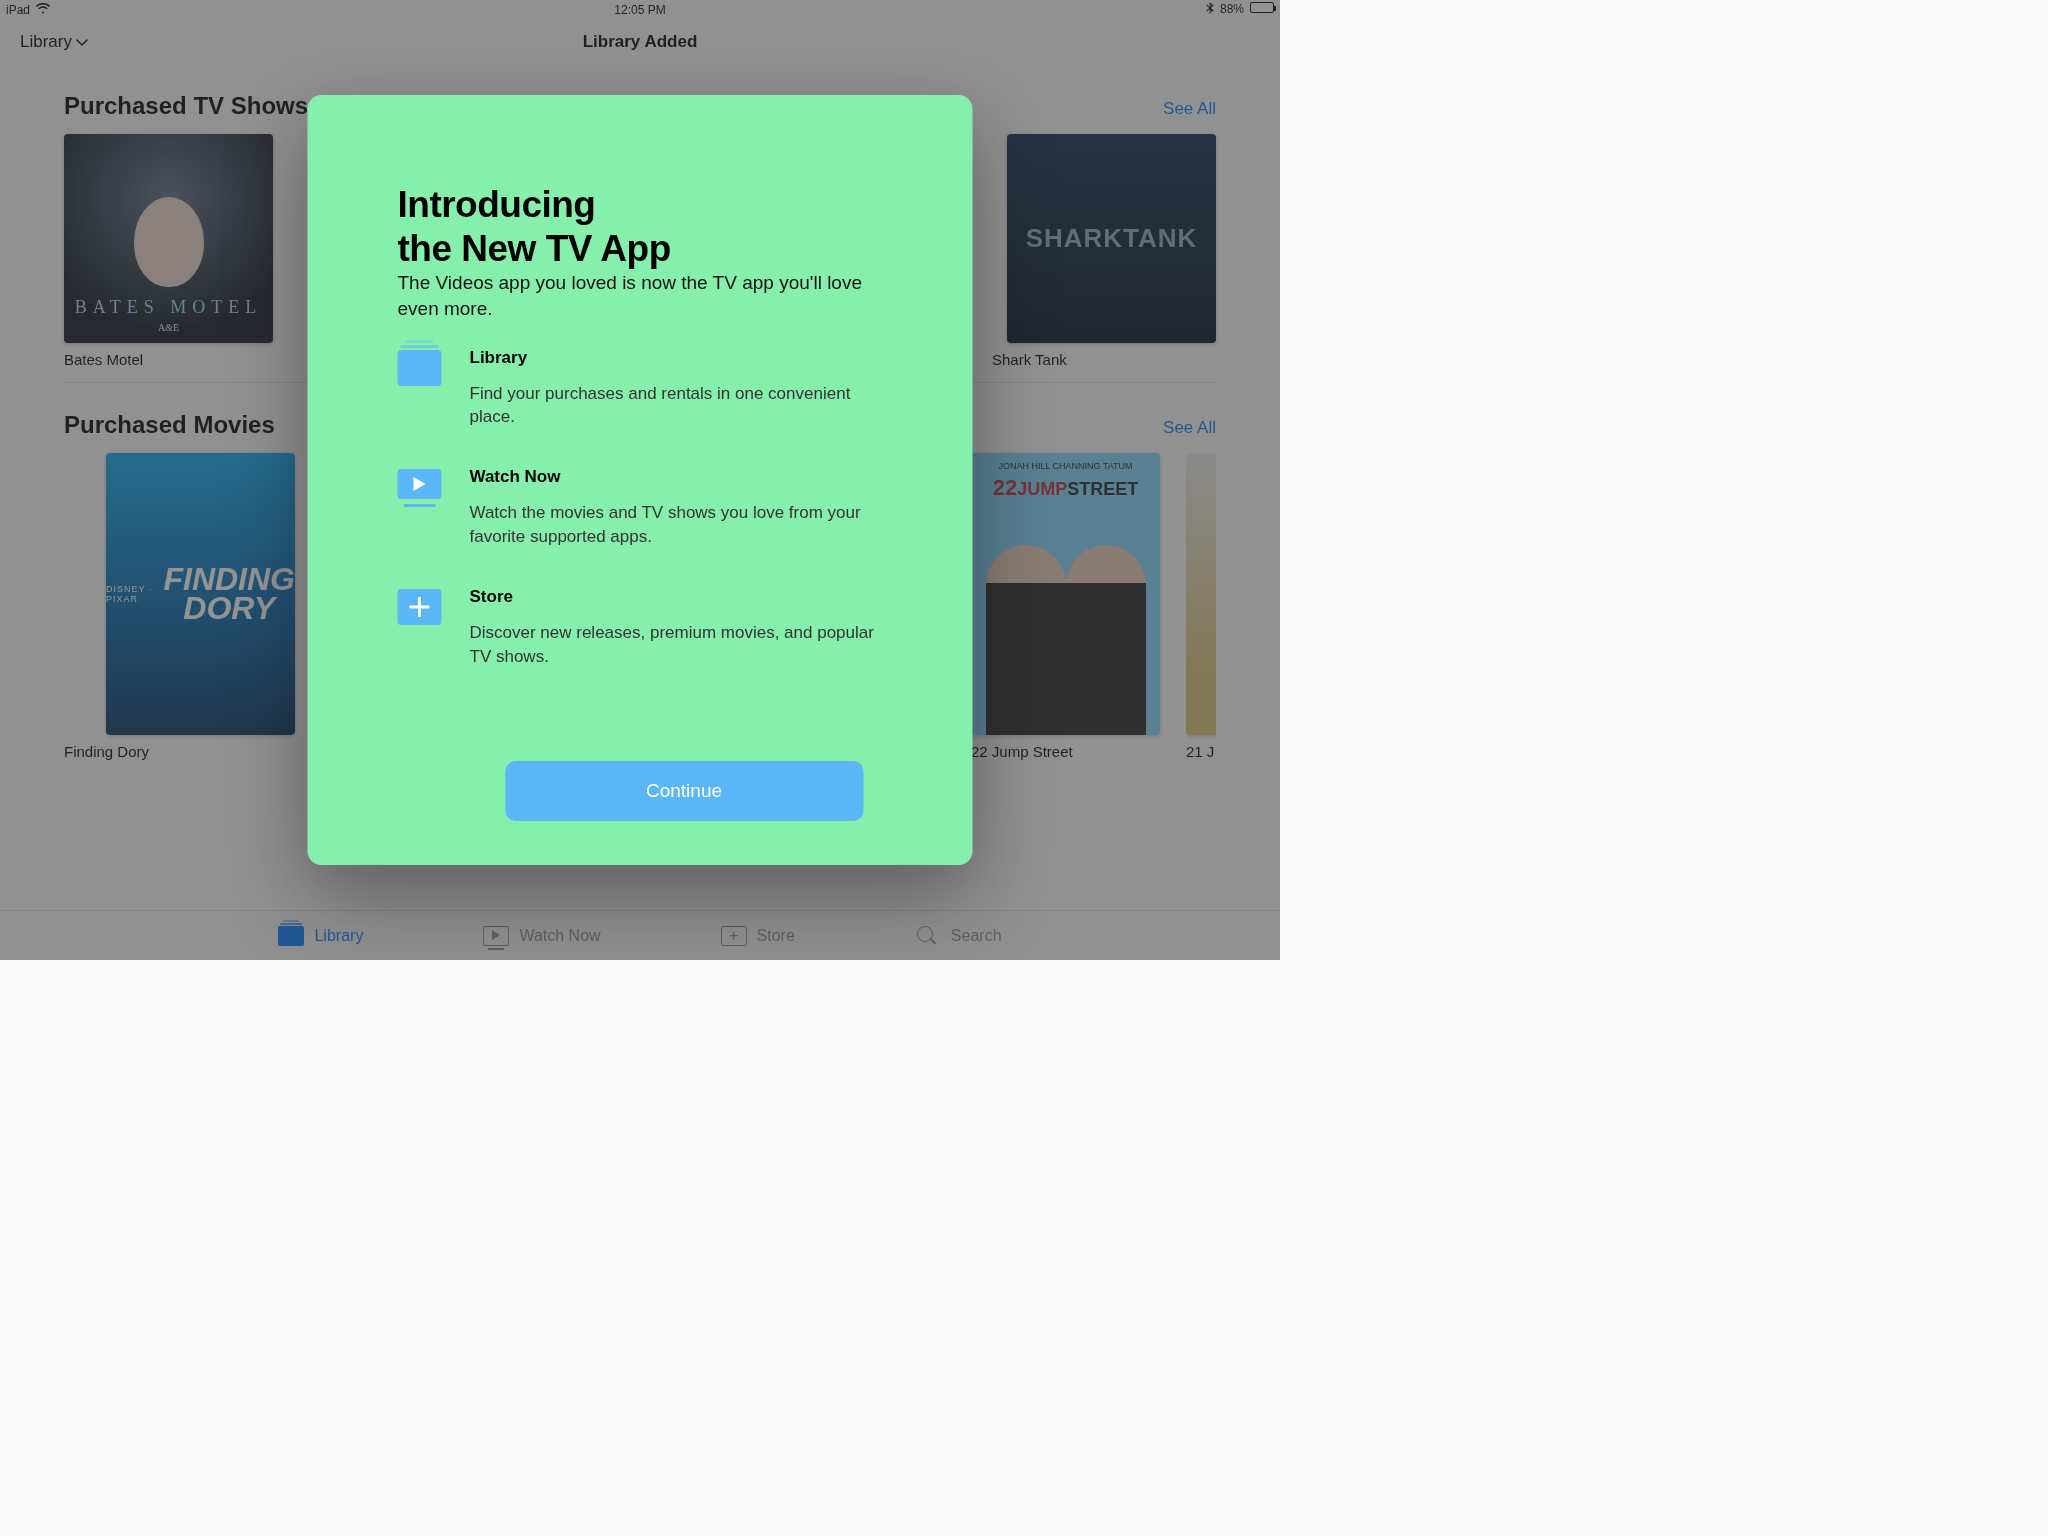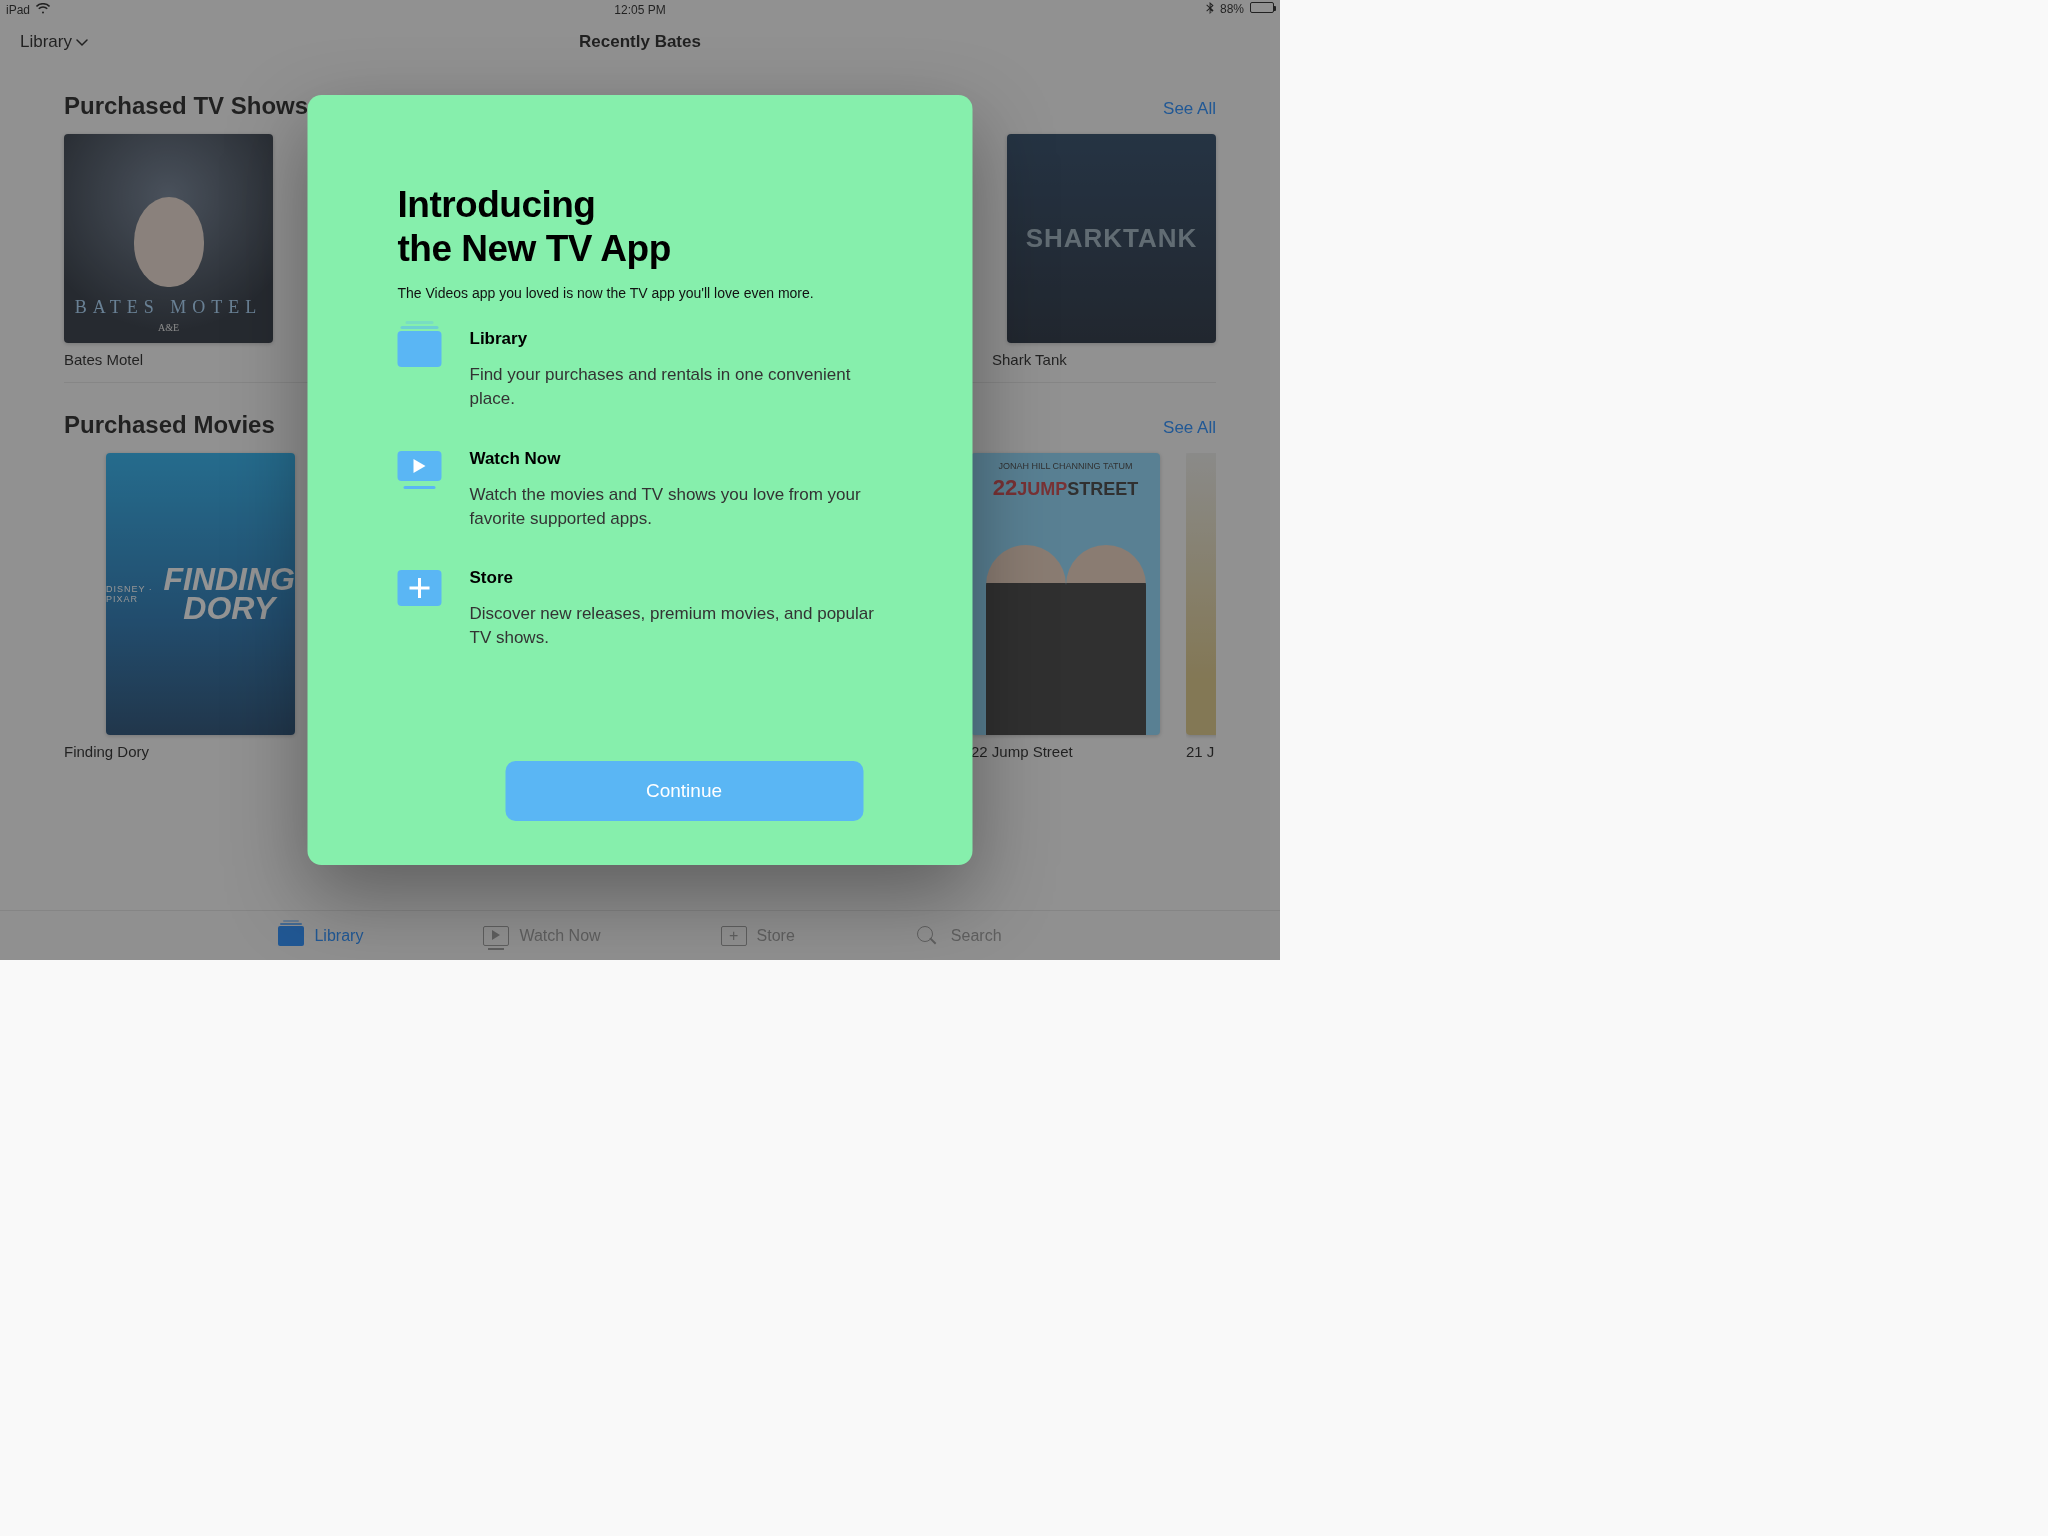--- a/index.html
+++ b/index.html
@@ -71,21 +71,21 @@
   .ic.search{position:relative;}
   .ic.search::before{content:"";position:absolute;width:14px;height:14px;border:1.5px solid #8a8a8a;border-radius:50%;left:2px;top:0;}
   .ic.search::after{content:"";position:absolute;width:8px;height:1.5px;background:#8a8a8a;transform:rotate(45deg);left:14px;top:14px;}
 
   
   .dim { position: absolute; inset: 0; background: rgba(60,60,60,0.55); }
 
   
   .modal { position: absolute; left: 50%; top: 50%; transform: translate(-50%, -50%); width: 665px; height: 770px; background: #86efac; border-radius: 14px; padding: 88px 90px 40px 90px; box-shadow: 0 30px 80px rgba(0,0,0,0.35); }
   .modal h1 { font-size: 37px; font-weight: 700; line-height: 1.18; letter-spacing: -0.5px; }
-  .modal .sub { font-size: 14px; color: #111; margin-top: 14px; line-height: 1.35; }
+  .modal .sub { font-size: 19px; color: #111; line-height: 1.35; }
   .features { margin-top: 26px; display: flex; flex-direction: column; gap: 38px; }
   .feat { display: flex; gap: 28px; align-items: flex-start; }
   .feat .icn { width: 44px; height: 36px; flex:0 0 44px; background:#5ab6f4; border-radius:4px; position:relative; margin-top:2px;}
   .feat.library .icn::before{content:"";position:absolute;top:-5px;left:3px;right:3px;height:3px;background:#5ab6f4;opacity:.55;border-radius:2px;}
   .feat.library .icn::after{content:"";position:absolute;top:-10px;left:8px;right:8px;height:3px;background:#5ab6f4;opacity:.3;border-radius:2px;}
   .feat.watch .icn{height:30px;}
   .feat.watch .icn::before{content:"";position:absolute;left:16px;top:8px;border-left:12px solid #fff;border-top:7px solid transparent;border-bottom:7px solid transparent;}
   .feat.watch .icn::after{content:"";position:absolute;bottom:-8px;left:6px;right:6px;height:3px;background:#5ab6f4;border-radius:2px;}
   .feat.store .icn{height:36px;}
   .feat.store .icn::before{content:"";position:absolute;left:50%;top:50%;width:20px;height:3px;background:#fff;transform:translate(-50%,-50%);}
@@ -122,21 +122,21 @@
 
   <div class="navbar">
     <div class="lib">
       <span>Library</span>
       <span>
         <svg width="12" height="8" viewBox="0 0 12 8">
             <path d="M1 1l5 5 5-5" stroke="#000" stroke-width="1.5" fill="none" stroke-linecap="round"></path>
           </svg>
       </span>
     </div>
-    <div class="title">Recently Bates</div>
+    <div class="title">Library Added</div>
   </div>
 
   <div class="content">
 
     <div class="section-header">
       <h2>Purchased TV Shows</h2>
       <span class="see-all">See All</span>
     </div>
     <div class="row">
       <div class="card">

